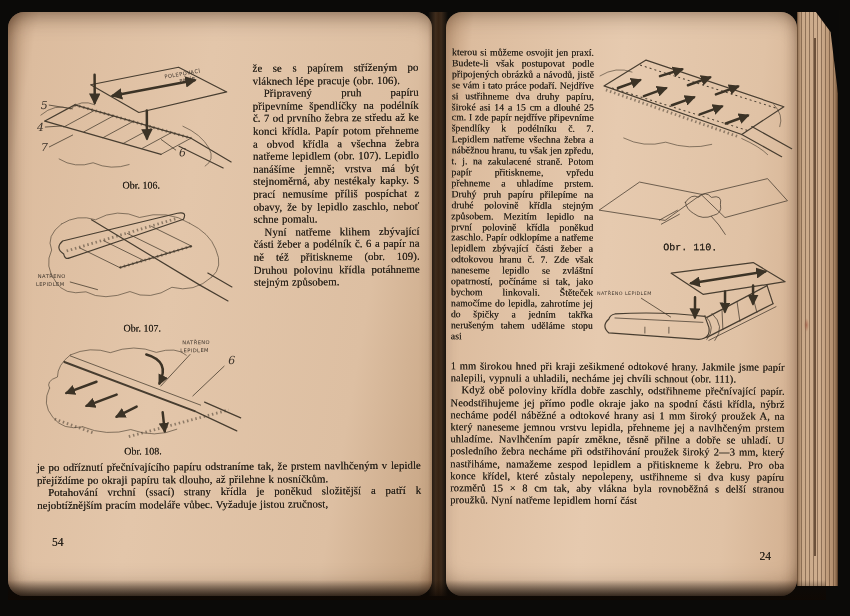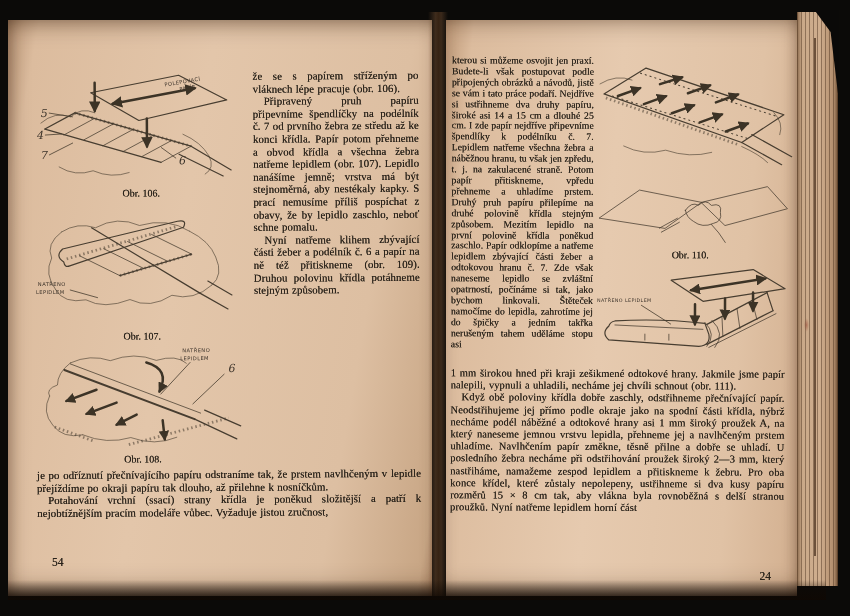--- a/index.html
+++ b/index.html
@@ -1,19 +1,19 @@
 <!DOCTYPE html>
 <html><head>
 <meta charset="utf-8">
 <style>
   html,body{margin:0;padding:0;background:#000;}
   .stage{position:relative;width:850px;height:616px;background:#0b0a08;overflow:hidden;
          font-family:"Liberation Serif","DejaVu Serif",serif;}
   .book{position:absolute;left:8px;top:12px;width:830px;height:584px;}
-  .page{position:absolute;top:8px;bottom:0;overflow:hidden;}
+  .page{position:absolute;top:0;bottom:0;overflow:hidden;border-radius:16px;}
   .page-left{left:0;width:424px;
     background:linear-gradient(100deg,#c3a081 0%,#dcbc9e 6%,#e3c6aa 40%,#ddbfa2 78%,#c8a685 97%,#b08a69 100%);
     box-shadow:inset 0 18px 22px -16px rgba(50,25,8,.55), inset 0 -20px 24px -16px rgba(50,25,8,.6), inset 14px 0 20px -14px rgba(60,30,10,.5);}
   .page-right{left:438px;width:351px;
     background:linear-gradient(95deg,#bf9a79 0%,#dcbc9e 7%,#e6caaf 45%,#e0c2a5 80%,#d2af8f 100%);
     box-shadow:inset 0 16px 22px -16px rgba(50,25,8,.5), inset 0 -20px 24px -16px rgba(50,25,8,.6), inset -10px 0 16px -12px rgba(60,30,10,.45);}
   .gutter{position:absolute;left:420px;top:0;bottom:0;width:20px;
     background:linear-gradient(90deg,rgba(120,85,55,0) 0%,rgba(105,72,45,.55) 38%,rgba(62,40,22,.85) 52%,rgba(105,72,45,.5) 66%,rgba(120,85,55,0) 100%);}
   .fore-edge{position:absolute;left:789px;top:0;bottom:10px;width:41px;
     background:linear-gradient(90deg,#8a6a4d 0%,#c9a888 12%,#cfae8e 55%,#b28d6c 90%,#6b4d33 100%);}
@@ -32,21 +32,21 @@
   .txt p{margin:0;}
   .txt p.ind{text-indent:11px;}
   .col-l{flex:1;font-size:10.8px;line-height:12.6px;letter-spacing:.1px;word-spacing:.5px;margin-left:6px;}
   .col-r{width:154px;font-size:9.7px;line-height:10.9px;letter-spacing:.05px;}
   .figcol-l{width:212px;flex:none;}
   .figcol-r{width:190px;flex:none;margin-left:2px;}
   .bottom-txt{margin-top:4px;font-size:10.8px;line-height:12.6px;letter-spacing:.1px;word-spacing:.5px;}
   .bottom-txt-r{font-size:10.5px;line-height:12.2px;}
   figure{margin:0;padding:0;}
   .figcap{text-align:center;font-size:10px;color:#2a231b;margin-top:1px;text-shadow:0 0 .3px rgba(42,35,27,.9);}
-  .pgnum{position:absolute;font-size:11.5px;color:#2a231b;text-shadow:0 0 .3px rgba(42,35,27,.9);margin-top:12px;}
+  .pgnum{position:absolute;font-size:11.5px;color:#2a231b;text-shadow:0 0 .3px rgba(42,35,27,.9);}
   .pg54{left:44px;top:524px;}
   .pg55{right:26px;top:538px;}
   
   .ln{fill:none;stroke:#473d30;stroke-width:1.2;stroke-linecap:round;stroke-linejoin:round;}
   .ln-thin{stroke-width:.9;opacity:.85;}
   .ln-bold{stroke-width:2;}
   .wav{fill:none;stroke:#55493a;stroke-width:.9;opacity:.75;stroke-linecap:round;}
   .hat{fill:none;stroke:#473d30;stroke-width:2.8;stroke-dasharray:1.5 2.8;opacity:.55;}
   .dot{fill:none;stroke:#473d30;stroke-width:1;stroke-dasharray:2 3;}
   .arw{fill:none;stroke:#3c3326;stroke-width:2.5;stroke-linecap:round;}
@@ -234,21 +234,21 @@
                   <line class="arw" x1="64" y1="28" x2="86" y2="21" marker-end="url(#ah109)"></line>
                   <line class="arw" x1="92" y1="37" x2="114" y2="29" marker-end="url(#ah109)"></line>
                   <line class="arw" x1="120" y1="46" x2="142" y2="38" marker-end="url(#ah109)"></line>
                 </g>
                 <line class="hat" x1="10" y1="42" x2="142" y2="88"></line>
                 <line class="ln" x1="146" y1="86" x2="186" y2="108"></line>
                 <line class="ln" x1="156" y1="78" x2="196" y2="100"></line>
               </svg>
             </figure>
 
-            <figure style="margin-top:6px;">
+            <figure style="margin-top:6px;font-family:Liberation Mono, monospace;">
               <svg width="196" height="66" viewBox="0 0 196 66">
                 <polygon class="ln ln-thin" points="4,40 44,12 106,24 70,50"></polygon>
                 <polygon class="ln ln-thin" points="106,24 172,8 192,30 130,47"></polygon>
                 <g>
                   <path class="ln ln-thin" d="M90,32 q6,-9 13,-5 q7,-7 13,0 q11,-3 9,7 q2,9 -7,11 q-11,5 -20,-2 q-7,-4 -8,-11 Z"></path>
                   <line class="ln ln-thin" x1="82" y1="40" x2="64" y2="50"></line>
                   <line class="ln ln-thin" x1="84" y1="44" x2="66" y2="54"></line>
                   <path class="ln ln-thin" d="M116,46 q8,8 14,18"></path>
                 </g>
               </svg>

